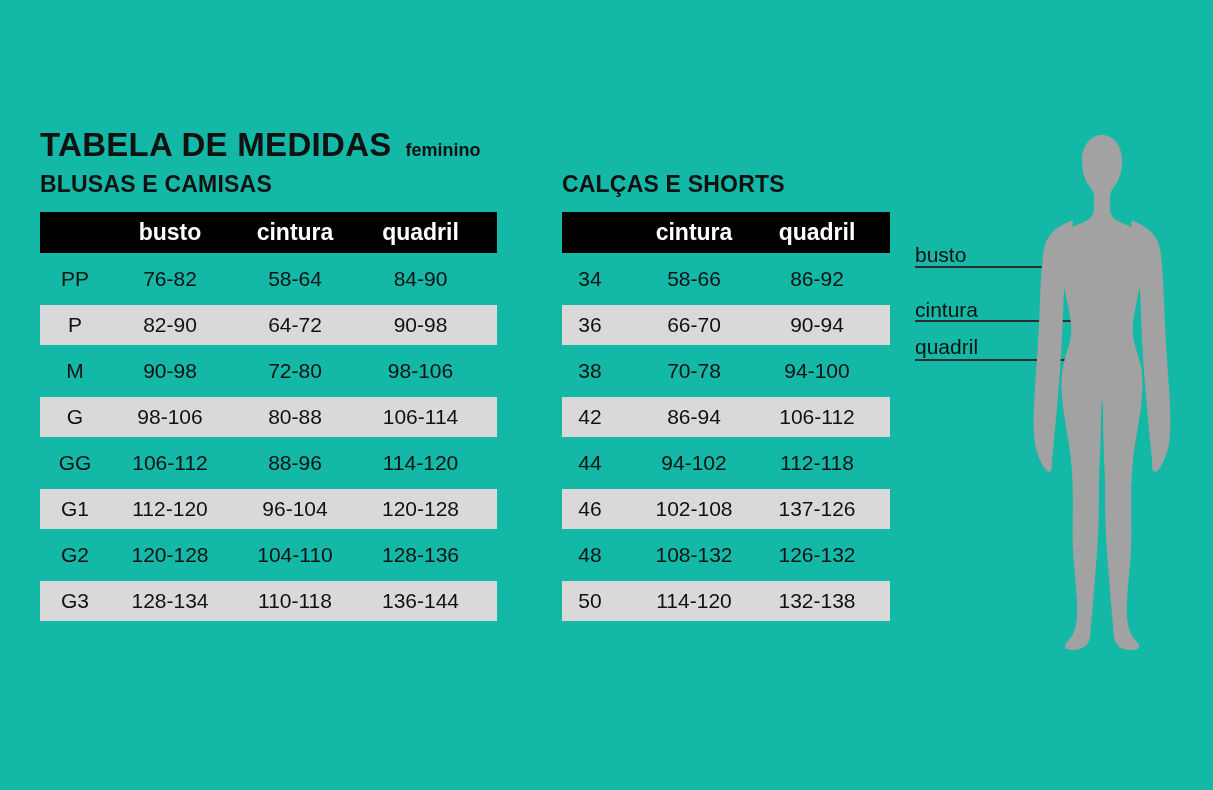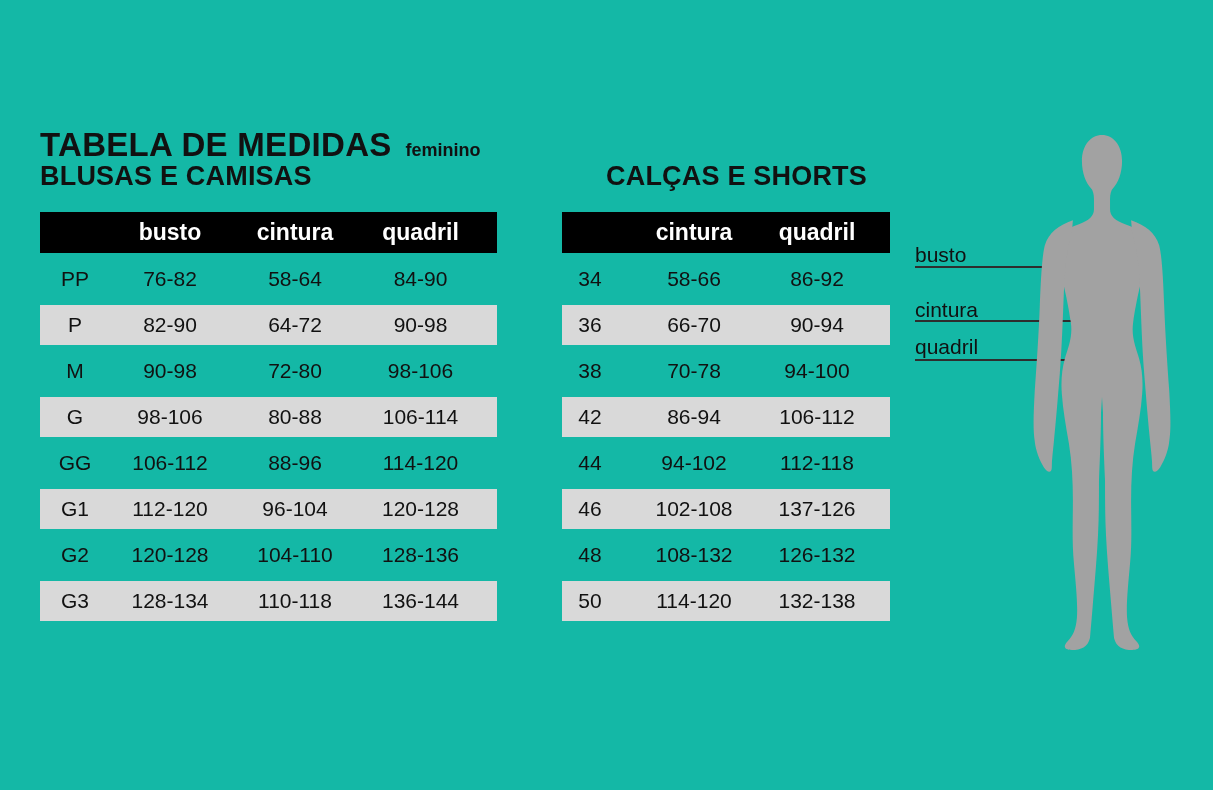--- a/index.html
+++ b/index.html
@@ -3,23 +3,23 @@
 <meta charset="utf-8">
 <style>
   html,body{margin:0;padding:0;background:#fff;}
   .canvas{
     position:relative;width:1213px;height:790px;background:#14b8a6;
     font-family:"Liberation Sans",sans-serif;color:#111;overflow:hidden;
   }
   .title-row{position:absolute;left:40px;top:126px;display:flex;align-items:baseline;gap:14px;}
   .page-title{font-size:33px;font-weight:bold;letter-spacing:.3px;}
   .page-subtitle{font-size:18px;font-weight:bold;}
-  .section-title{position:absolute;top:161px;font-size:27px;font-weight:bold;letter-spacing:.2px;}
+  .section-title{position:absolute;top:171px;font-size:23px;font-weight:bold;letter-spacing:.2px;}
   .section-blusas{left:40px;}
-  .section-calcas{left:562px;margin-left:44px;}
+  .section-calcas{left:562px;}
 
   table{position:absolute;top:206px;border-collapse:separate;border-spacing:0 6px;table-layout:fixed;}
   .table-blusas{left:40px;width:457px;}
   .table-calcas{left:562px;width:328px;}
   thead th{background:#000000;color:#ffffff;font-size:23px;font-weight:bold;height:41px;padding:0;text-align:center;}
   tbody td{font-size:21px;height:40px;padding:0;text-align:center;white-space:nowrap;}
   tbody tr:nth-child(even) td{background:#d9d9d9;}
   .table-blusas th:last-child,.table-blusas td:last-child{padding-right:16px;}
   .table-calcas th:last-child,.table-calcas td:last-child{padding-right:26px;}
 

